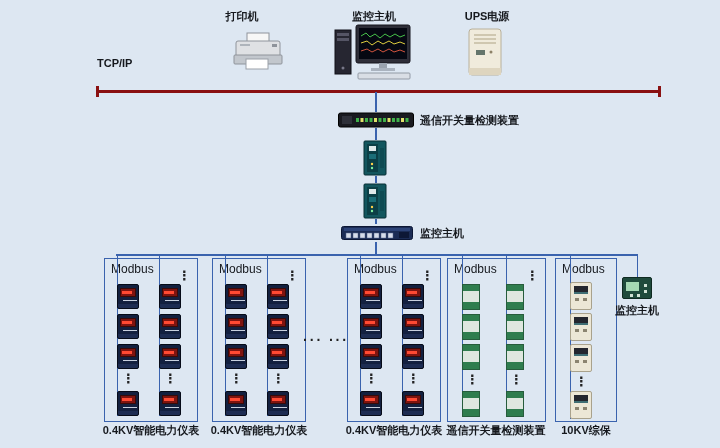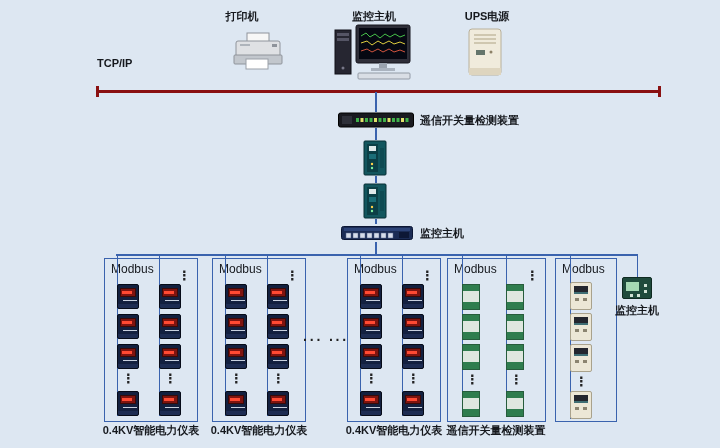--- a/index.html
+++ b/index.html
@@ -245,14 +245,15 @@
   </div>
 
   <div class="vline" style="left:637px;top:255px;height:22px"></div>
   <div class="gen" style="left:622px;top:277px"></div>
   <div class="lbl" style="left:592px;top:304px;width:90px">监控主机</div>
 
   <div class="lbl" style="left:91px;top:424px;width:120px">0.4KV智能电力仪表</div>
   <div class="lbl" style="left:199px;top:424px;width:120px">0.4KV智能电力仪表</div>
   <div class="lbl" style="left:334px;top:424px;width:120px">0.4KV智能电力仪表</div>
   <div class="lbl" style="left:436px;top:424px;width:120px">遥信开关量检测装置</div>
+  <div class="lbl" style="left:526px;top:424px;width:120px">10KV综保</div>
 
 </div>
 
 </body></html>

